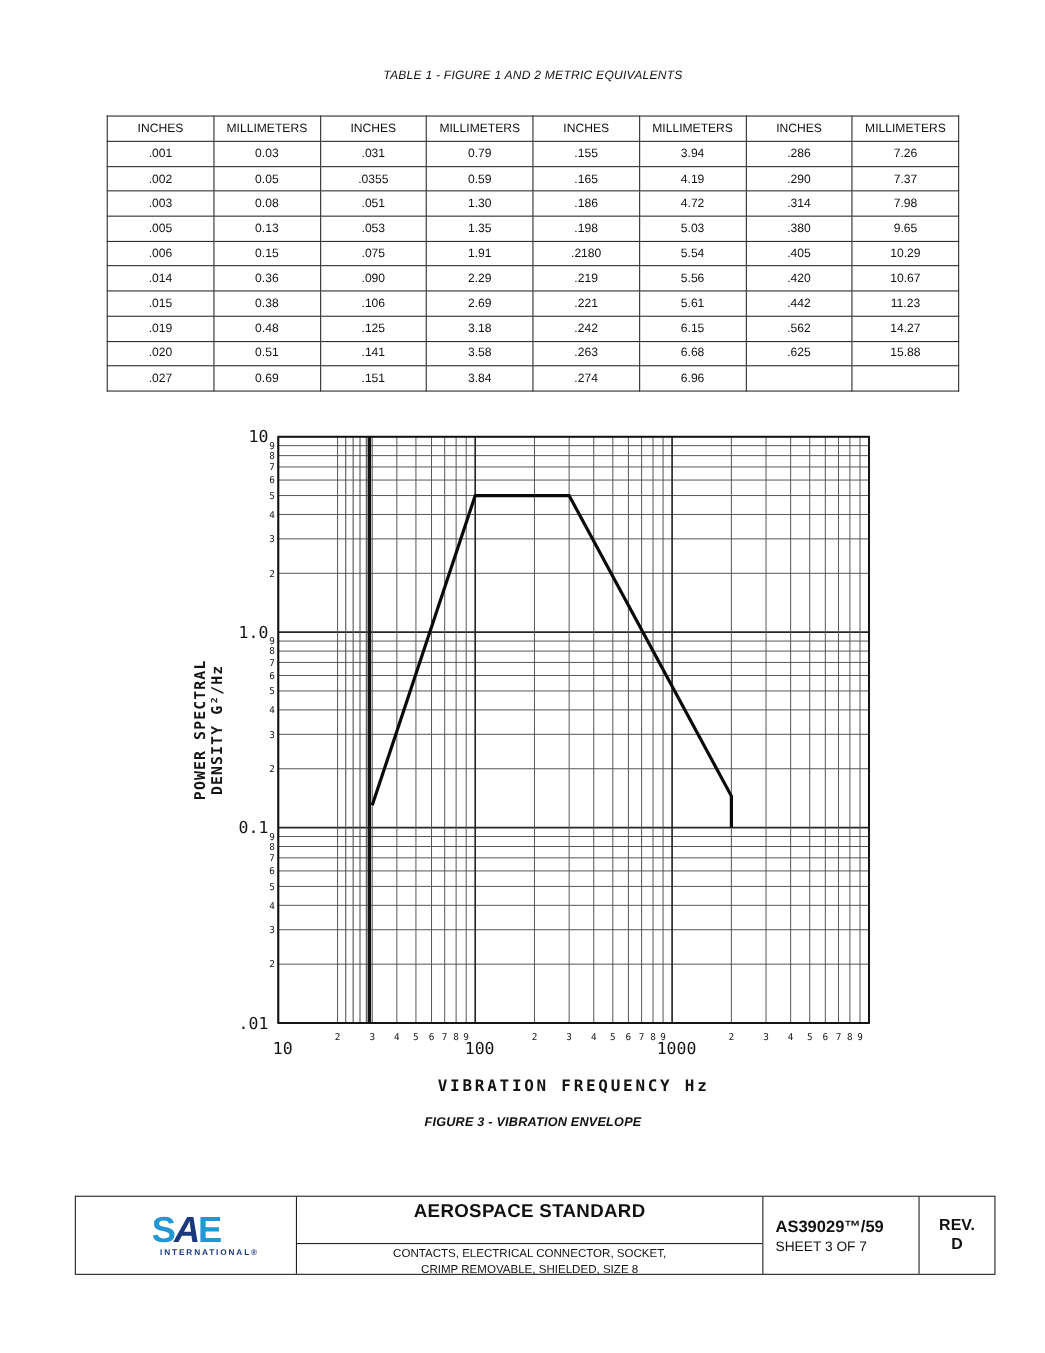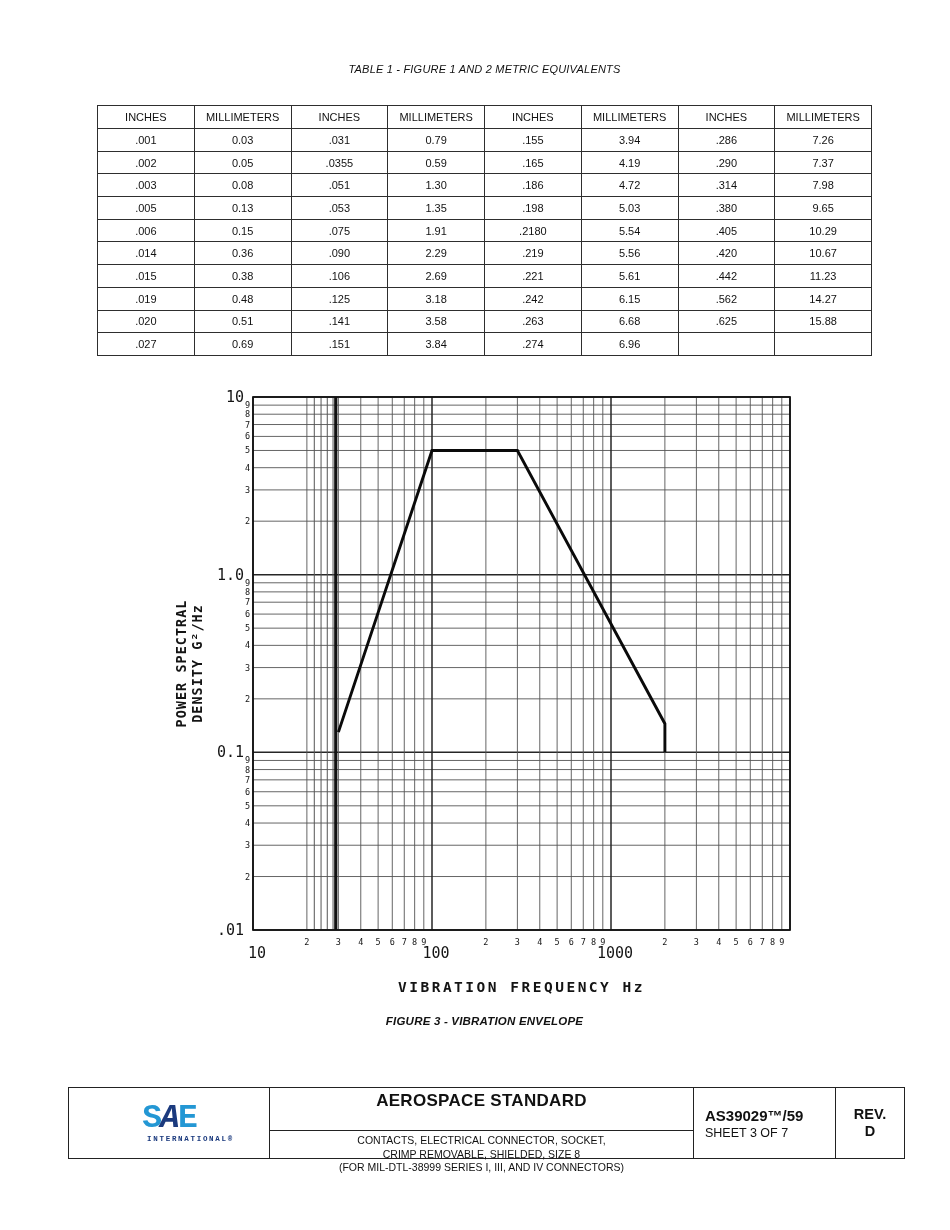--- a/index.html
+++ b/index.html
@@ -14,21 +14,21 @@
        border:1px solid #2e2e2e;text-align:center;vertical-align:middle;
        height:21.7px;padding:0;font-weight:normal;}
   table.metric-table th{height:22px;margin-top:28px;}
   .chart{position:absolute;left:150px;top:380px;width:720px;height:640px;}
   .figure-caption{position:absolute;top:1015px;left:97px;width:775px;text-align:center;
        font-size:11.5px;font-weight:bold;font-style:italic;letter-spacing:.2px;}
   .footer{position:absolute;left:68px;top:1087px;width:837px;height:72px;
        display:flex;border:1.6px solid #222;box-sizing:border-box;background:#fff;}
   .footer .cell{box-sizing:border-box;border-right:1.5px solid #222;}
   .footer .cell:last-child{border-right:none;}
-  .logo-cell{width:201px;display:flex;flex-direction:column;align-items:center;justify-content:center;font-family:Liberation Mono, monospace;}
+  .logo-cell{width:201px;display:flex;flex-direction:column;align-items:center;justify-content:center;}
   .sae-word{font-weight:bold;font-size:33px;line-height:30px;letter-spacing:-2px;}
   .sae-word .lt{color:#2397d4;}
   .sae-word .dk{color:#1b3a7e;font-style:italic;}
   .sae-sub{font-size:7.5px;font-weight:bold;color:#1b3a7e;letter-spacing:1.7px;margin-top:1px;padding-left:43px;}
   .mid-cell{width:424px;display:flex;flex-direction:column;}
   .aero-title{font-size:17px;font-weight:bold;text-align:center;
        padding:3px 0 19px 0;border-bottom:1.4px solid #222;letter-spacing:.3px;}
   .aero-lines{font-size:10.5px;line-height:13.5px;text-align:center;padding-top:3px;}
   .doc-cell{width:142px;display:flex;flex-direction:column;justify-content:center;
        padding-left:11px;}
@@ -292,21 +292,20 @@
   <div class="footer">
     <div class="cell logo-cell">
       <div class="sae-word"><span class="lt">S</span><span class="dk">A</span><span class="lt">E</span></div>
       <div class="sae-sub">INTERNATIONAL®</div>
     </div>
     <div class="cell mid-cell">
       <div class="aero-title">AEROSPACE STANDARD</div>
       <div class="aero-lines">
         <div>CONTACTS, ELECTRICAL CONNECTOR, SOCKET,</div>
         <div>CRIMP REMOVABLE, SHIELDED, SIZE 8</div>
-        <div>(FOR MIL-DTL-38999 SERIES I, III, AND IV CONNECTORS)</div>
       </div>
     </div>
     <div class="cell doc-cell">
       <div class="doc-num">AS39029™/59</div>
       <div class="doc-sheet">SHEET 3 OF 7</div>
     </div>
     <div class="cell rev-cell">
       <div>REV.</div>
       <div>D</div>
     </div>

